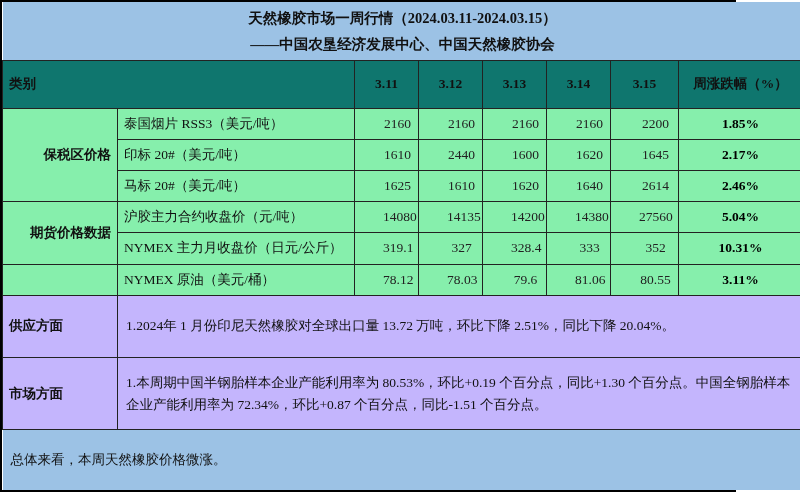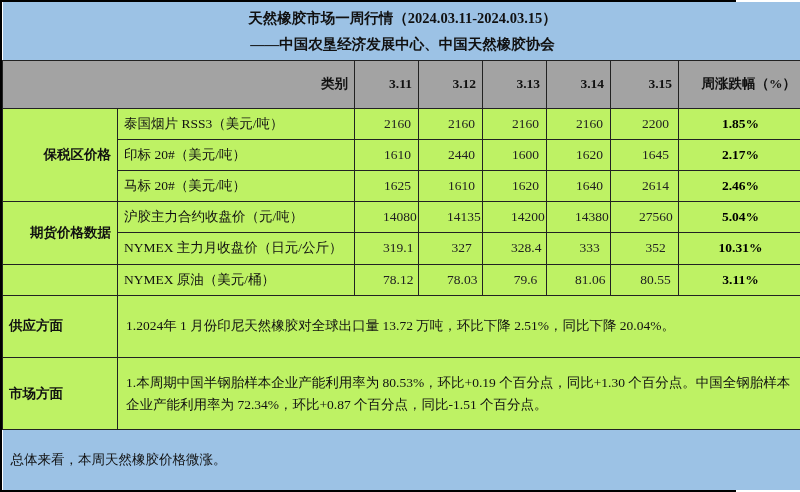--- a/index.html
+++ b/index.html
@@ -18,31 +18,31 @@
     border: 1px solid #222; box-sizing: border-box;
     font-size: 13.5px; padding: 0 6px; overflow: hidden;
   }
   
   tr.title-row td {
     background: #9CC2E5; border-left: none; border-right: none; border-top: none;
     height: 58px; padding: 0;
   }
   .title-line { text-align: center; font-weight: bold; font-size: 14.5px; line-height: 26px; }
   
-  tr.head-row td { background: #a3a3a3; height: 48px; font-weight: bold; text-align: right; }
+  tr.head-row td { background: #0f766e; height: 48px; font-weight: bold; }
   td.cat-head { text-align: left; }
   td.date-head, td.chg-head { text-align: center; }
   
-  tr.data-row td { background: #bef264; height: 31px; }
+  tr.data-row td { background: #86efac; height: 31px; }
   td.group-label { font-weight: bold; text-align: right; background: #EFEFEF; }
   td.item-label { text-align: left; font-weight: normal; }
   td.num { text-align: center; color: #222; padding-left: 28px; }
   td.chg { text-align: center; font-weight: bold; color: #000; }
   
-  tr.section-row td { background: #bef264; }
+  tr.section-row td { background: #c4b5fd; }
   tr.section-row td.section-label { font-weight: bold; text-align: left; }
   tr.section-row td.section-text { text-align: left; line-height: 22px; padding: 4px 8px; }
   tr.supply-row td { height: 62px; }
   tr.market-row td { height: 72px; }
   
   tr.footer-row td {
     background: #9CC2E5; border-left: none; border-right: none; border-bottom: none;
     text-align: left; vertical-align: middle; padding-left: 8px; height: 60px;
   }
 </style>

